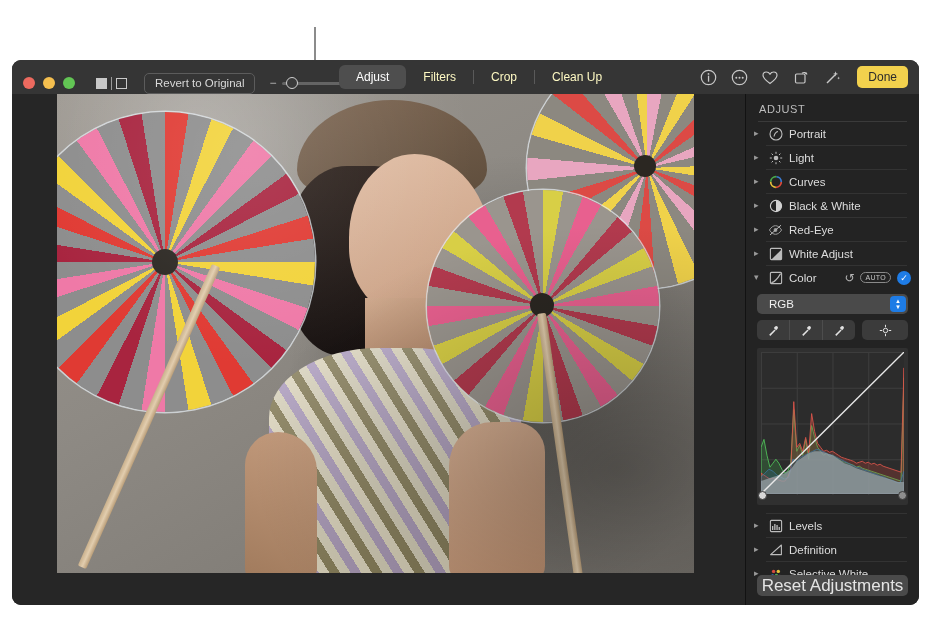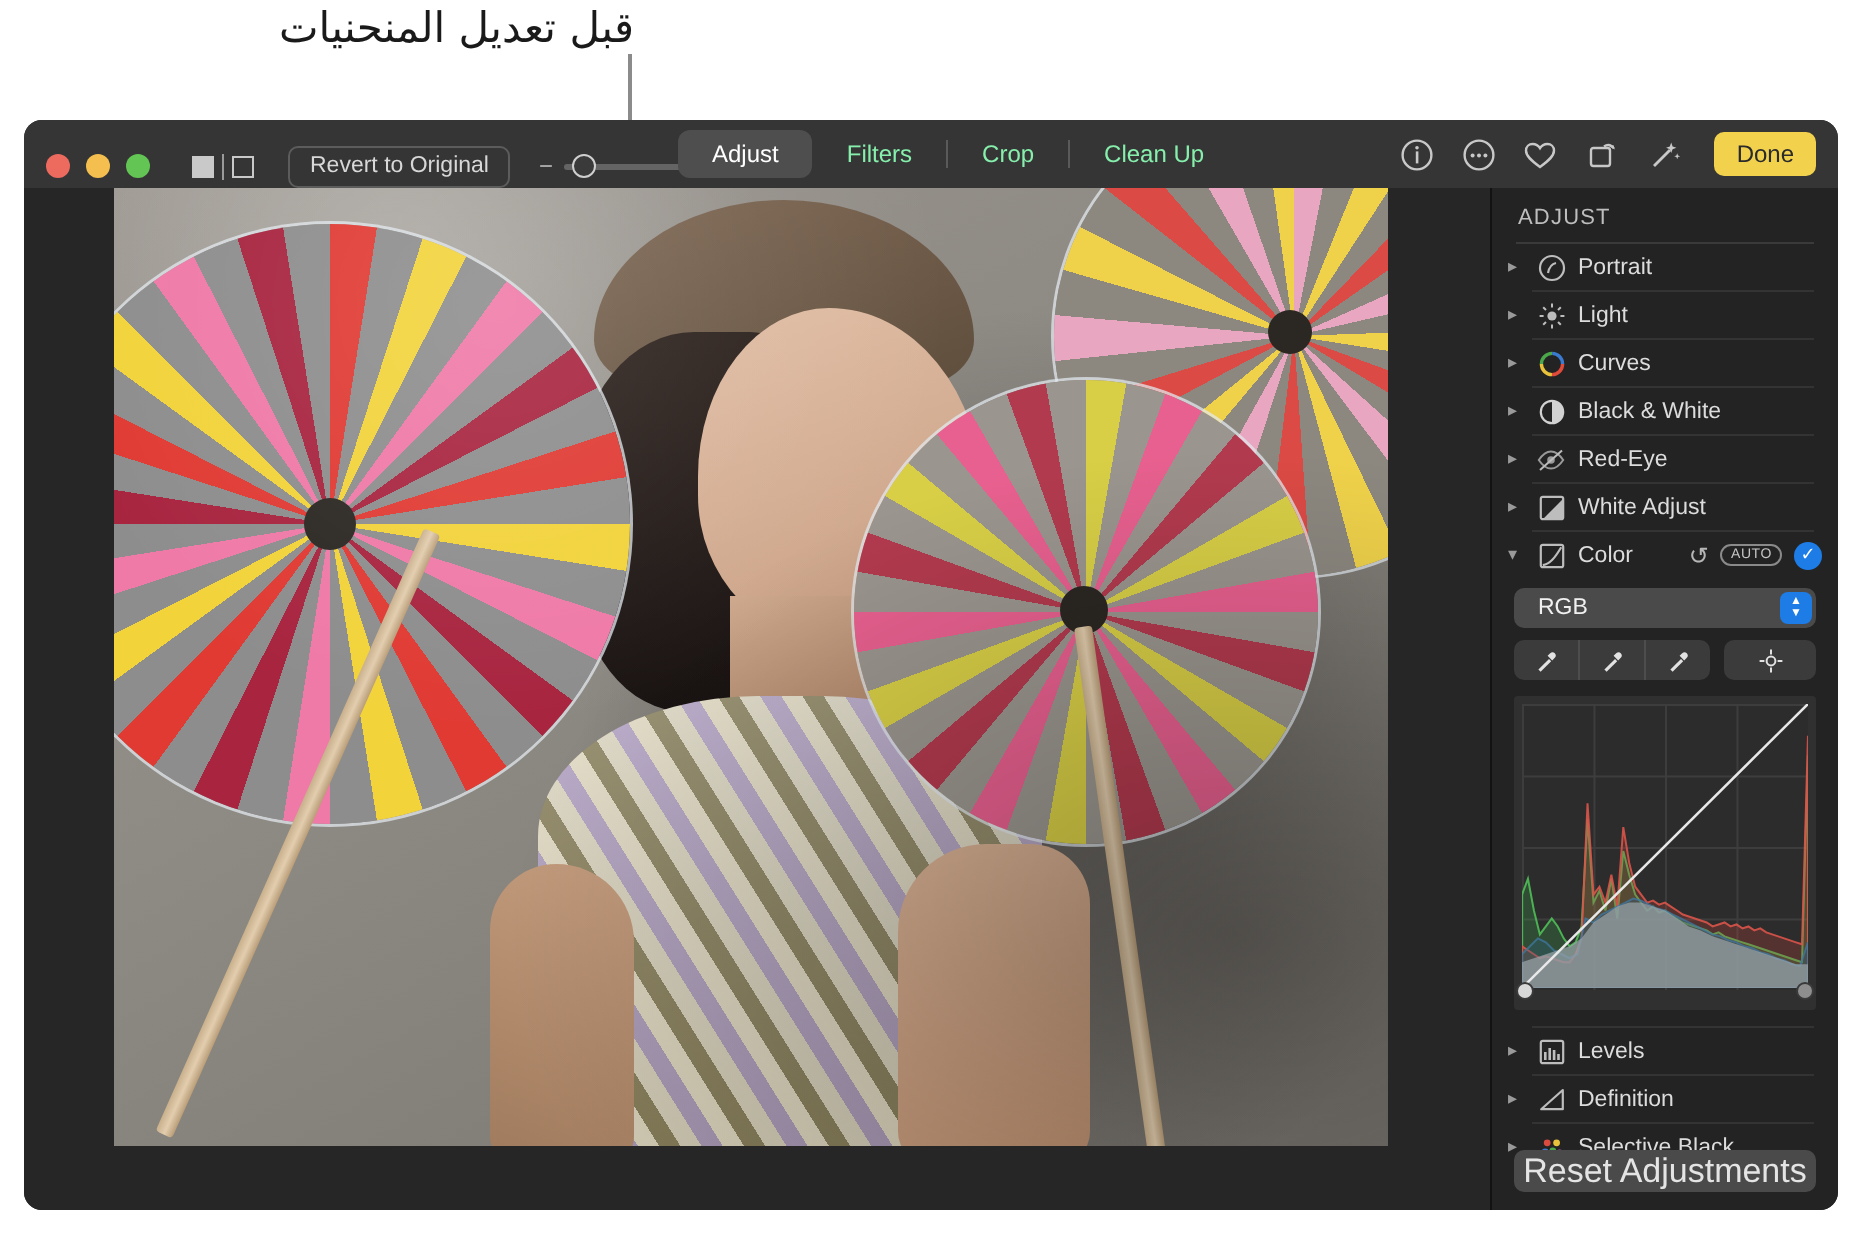--- a/index.html
+++ b/index.html
@@ -57,21 +57,21 @@
   .zs-track { position: relative; width: 72px; height: 3px; background: #646464; border-radius: 2px; }
   .zs-knob {
     position: absolute; left: 4px; top: -4.5px;
     width: 12px; height: 12px; border-radius: 50%;
     background: #3a3a3a; border: 1.8px solid #cfcfcf;
   }
 
   .tabs { position: absolute; left: 327px; top: 4px; display: flex; align-items: center; height: 26px; }
   .tab {
     height: 24px; padding: 0 17px; line-height: 24px;
-    font-size: 12px; color: #86efac; border-radius: 6px; white-space: nowrap;
+    font-size: 12px; color: #fef9c3; border-radius: 6px; white-space: nowrap;
   }
   .tab.active { background: #4e4e4e; color: #ffffff; }
   .tab-sep { width: 1px; height: 14px; background: #5a5a5a; }
 
   .right-tools { position: absolute; right: 11px; top: 4px; display: flex; align-items: center; gap: 13px; height: 26px; }
   .ricon { width: 18px; height: 18px; color: #c8c8c8; display: flex; align-items: center; justify-content: center; }
   .ricon svg { display: block; }
   .done-btn {
     background: #f2d14d; color: #2b2b2b; font-size: 12px; font-weight: normal;
     height: 22px; padding: 0 11px; line-height: 22px; border-radius: 5px; margin-left: 3px;
@@ -248,21 +248,20 @@
     position: absolute; left: 11px; right: 11px; bottom: 9px; height: 21px;
     background: #4a4a4a; border-radius: 5px; color: #e4e4e4;
     font-size: 17px; line-height: 21px; text-align: center;
   }
 </style>
 </head>
 <body>
 
 <div id="page">
 
-  <div class="callout-text">قبل تعديل المنحنيات</div>
   <div class="callout-line"></div>
 
   <div class="window">
 
     <div class="toolbar">
       <div class="traffic">
         <div class="tl tl-r"></div>
         <div class="tl tl-y"></div>
         <div class="tl tl-g"></div>
       </div>
@@ -540,20 +539,20 @@
           <div class="chev">▸</div>
           <div class="sb-icon">
             <svg width="14" height="14" viewBox="0 0 14 14">
                 <circle cx="4.6" cy="4.4" r="1.7" fill="#d94a3f"></circle>
                 <circle cx="9.3" cy="4.4" r="1.7" fill="#e8c23a"></circle>
                 <circle cx="3.6" cy="9" r="1.7" fill="#3f7ad0"></circle>
                 <circle cx="7.4" cy="8.4" r="1.7" fill="#4aa84a"></circle>
                 <circle cx="10.8" cy="9.4" r="1.7" fill="#c24ec2"></circle>
               </svg>
           </div>
-          <div class="sb-label">Selective Black</div>
+          <div class="sb-label">Selective White</div>
         </div>
       </div>
 
       <div class="reset-btn">Reset Adjustments</div>
     </div>
   </div>
 </div>
 
 </body></html>

